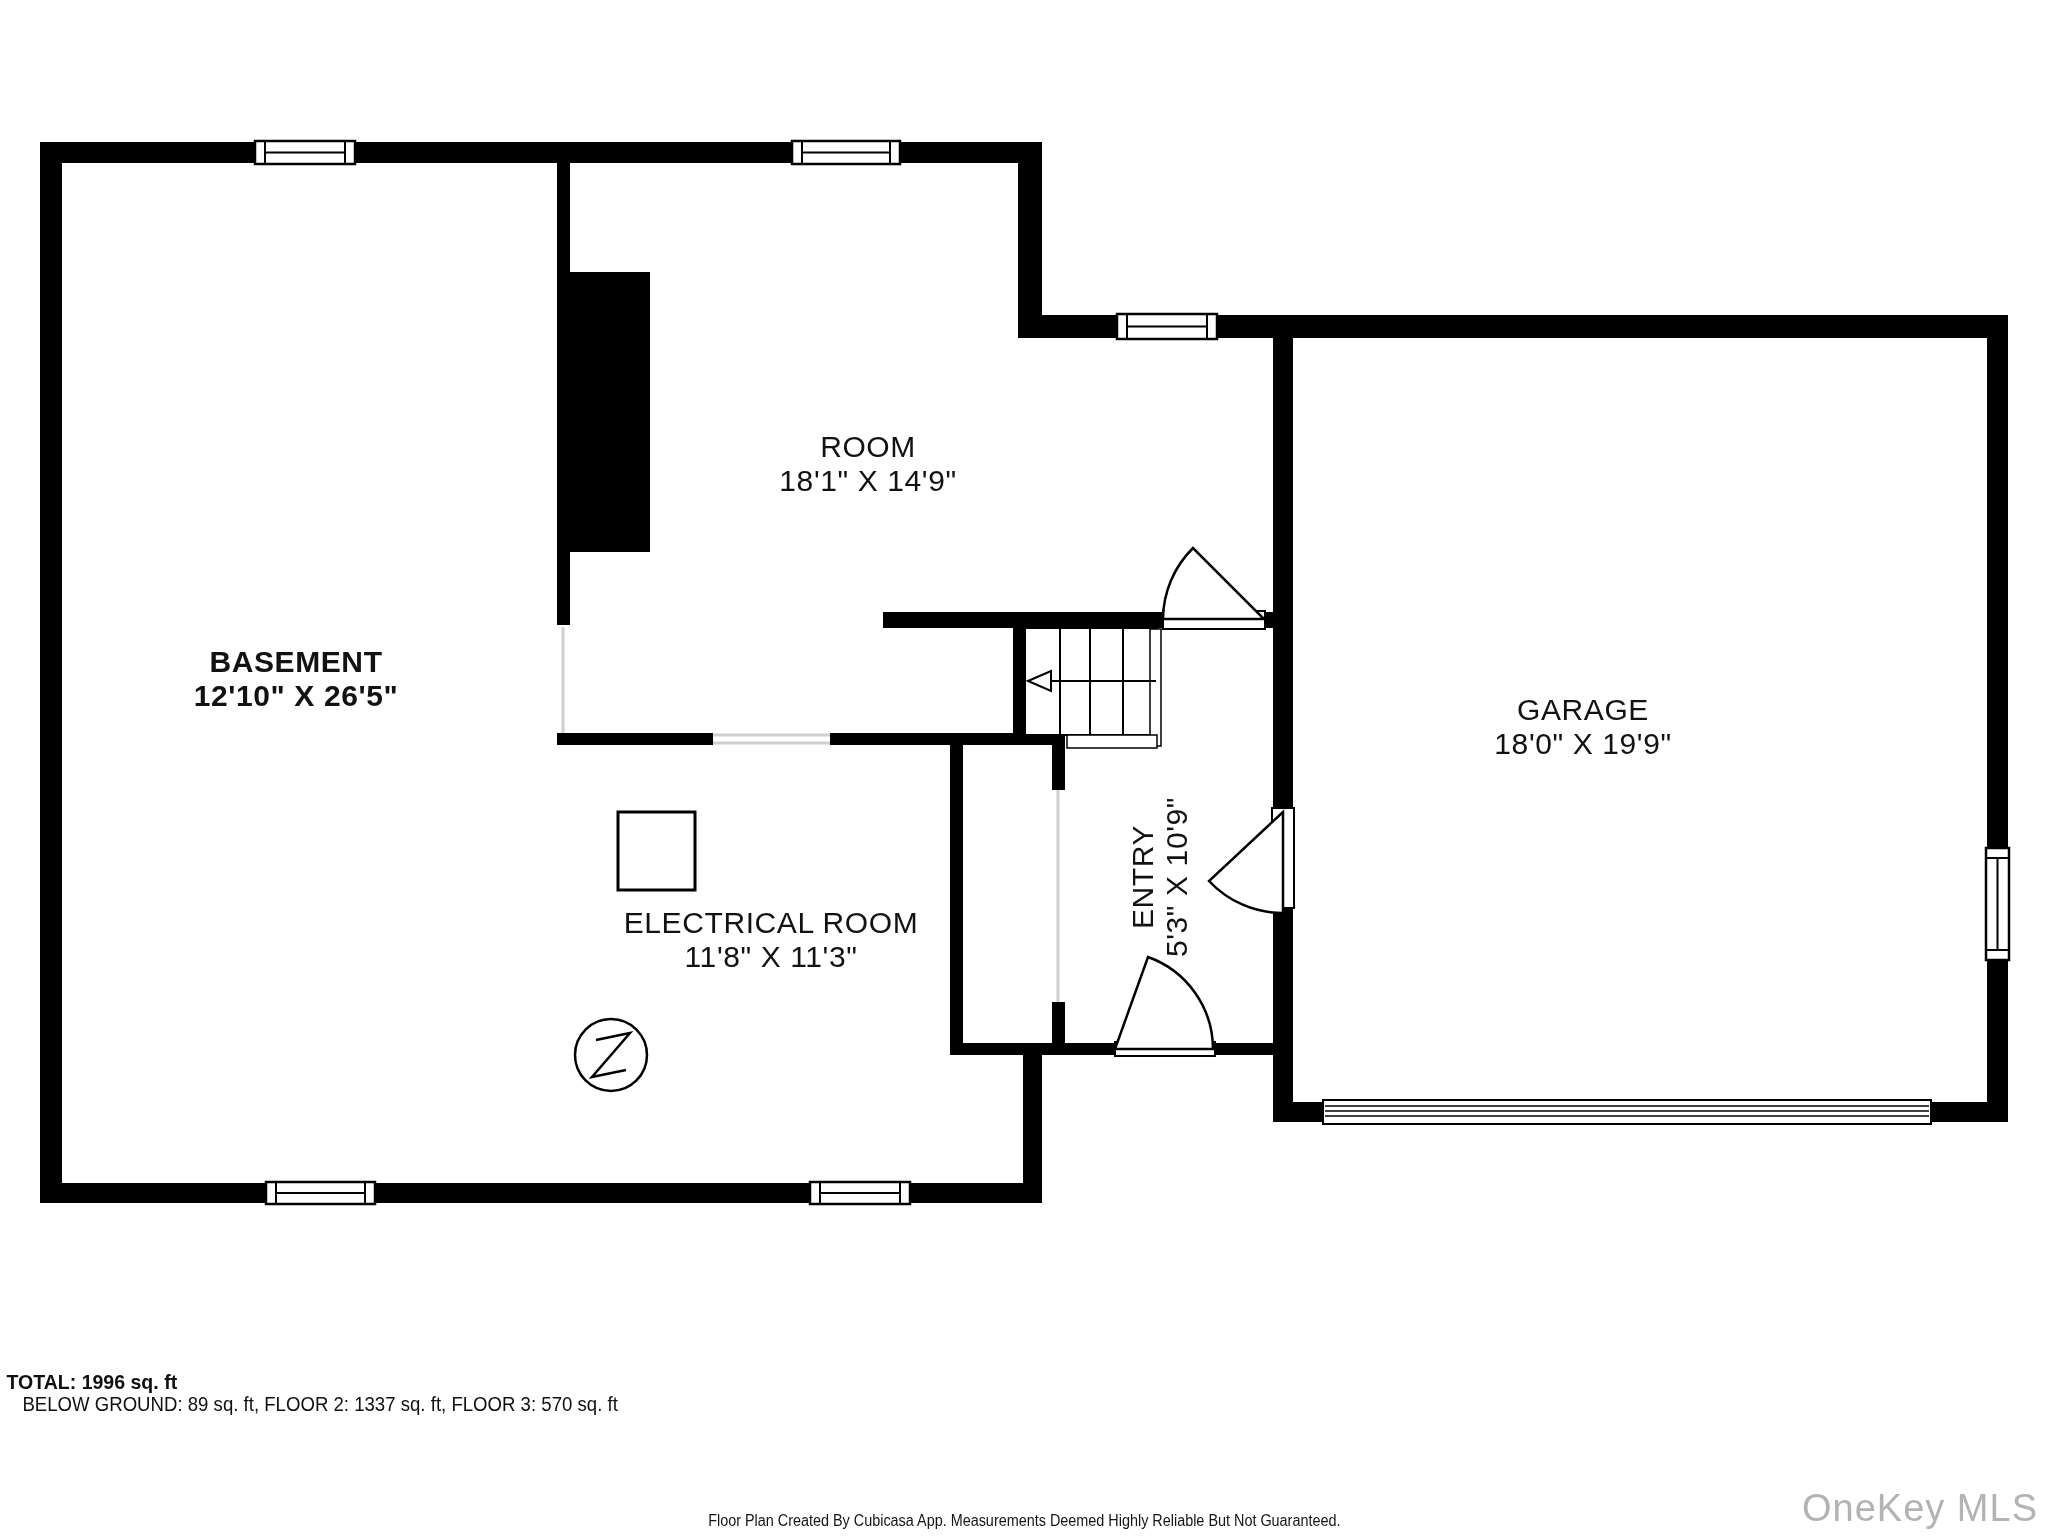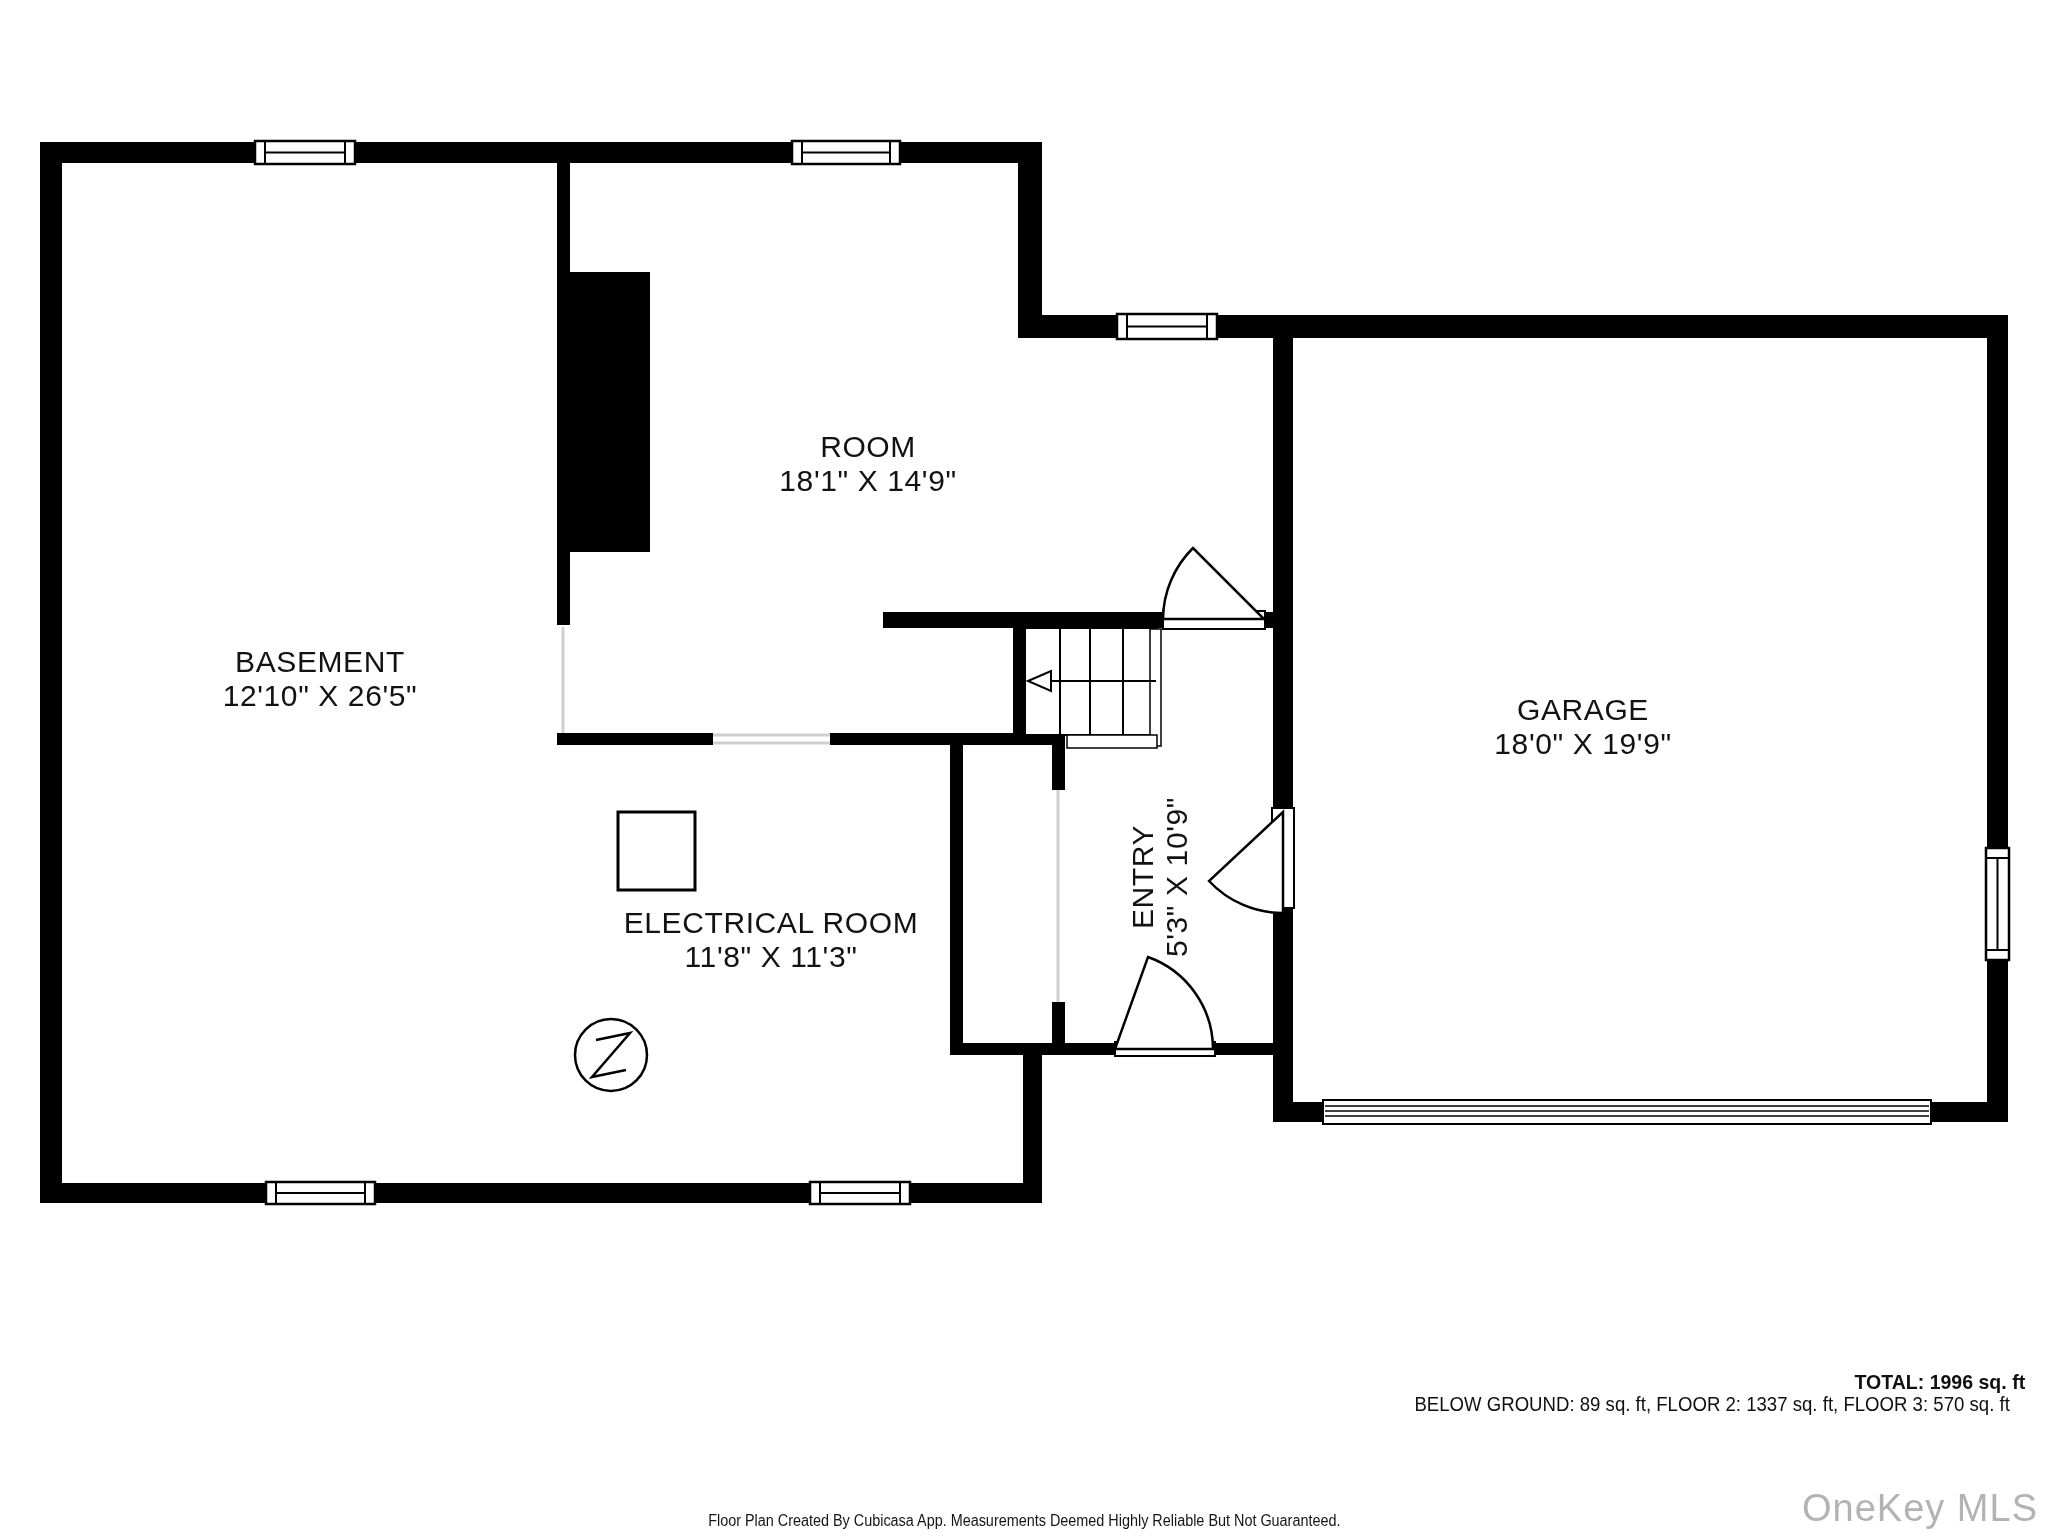--- a/index.html
+++ b/index.html
@@ -9,21 +9,21 @@
   }
   .stage{position:absolute;inset:0;}
   svg.plan{position:absolute;left:0;top:0;}
   .room-label{
     position:absolute;transform:translate(-50%,-50%);
     text-align:center;color:#121212;font-size:30px;line-height:34px;
     letter-spacing:.6px;white-space:nowrap;
   }
   .room-label.rot{transform:translate(-50%,-50%) rotate(-90deg);}
   .summary{
-    position:absolute;left:0;right:16px;top:1371px;text-align:right;
+    position:absolute;left:0;right:8px;top:1371px;text-align:left;
     color:#101010;font-size:20px;line-height:22.4px;
   }
   .summary .scx{display:inline-block;transform:scaleX(.93);transform-origin:50% 50%;white-space:nowrap;}
   .summary .total{font-weight:700;font-size:21px;}
   .disclaimer{
     position:absolute;left:0;right:0;top:1484px;text-align:center;
     color:#151515;font-size:16px;margin-top:28px;
   }
   .disclaimer .scx{display:inline-block;transform:scaleX(.9);transform-origin:50% 50%;white-space:nowrap;}
   .watermark{
@@ -149,21 +149,21 @@
 
     <g>
       <rect x="618" y="812" width="77" height="78" fill="#ffffff" stroke="#000000" stroke-width="3"></rect>
       <g>
         <circle cx="611" cy="1055" r="36" fill="#ffffff" stroke="#000000" stroke-width="2.5"></circle>
         <path d="M 596 1040 L 630 1033 L 592 1077 L 626 1070" fill="none" stroke="#000000" stroke-width="2.5"></path>
       </g>
     </g>
   </svg>
 
-  <div class="room-label" style="left:320px;top:679px;">
+  <div class="room-label" style="left:296px;top:679px;font-weight:bold;">
     <div>BASEMENT</div>
     <div>12'10" X 26'5"</div>
   </div>
 
   <div class="room-label" style="left:868px;top:464px;">
     <div>ROOM</div>
     <div>18'1" X 14'9"</div>
   </div>
 
   <div class="room-label" style="left:771px;top:940px;">

